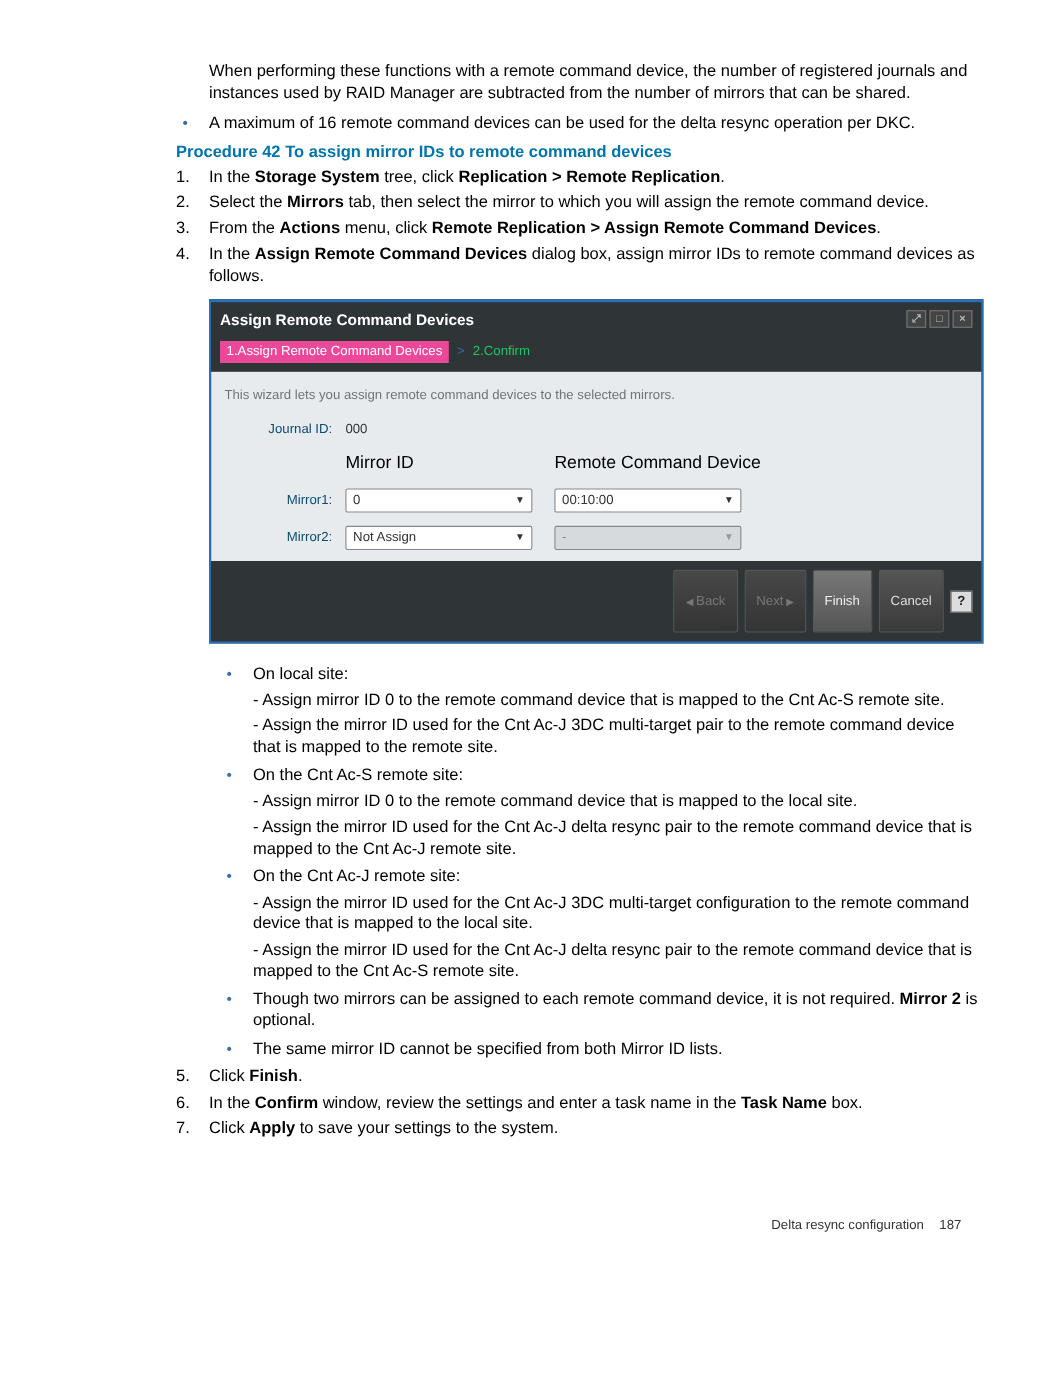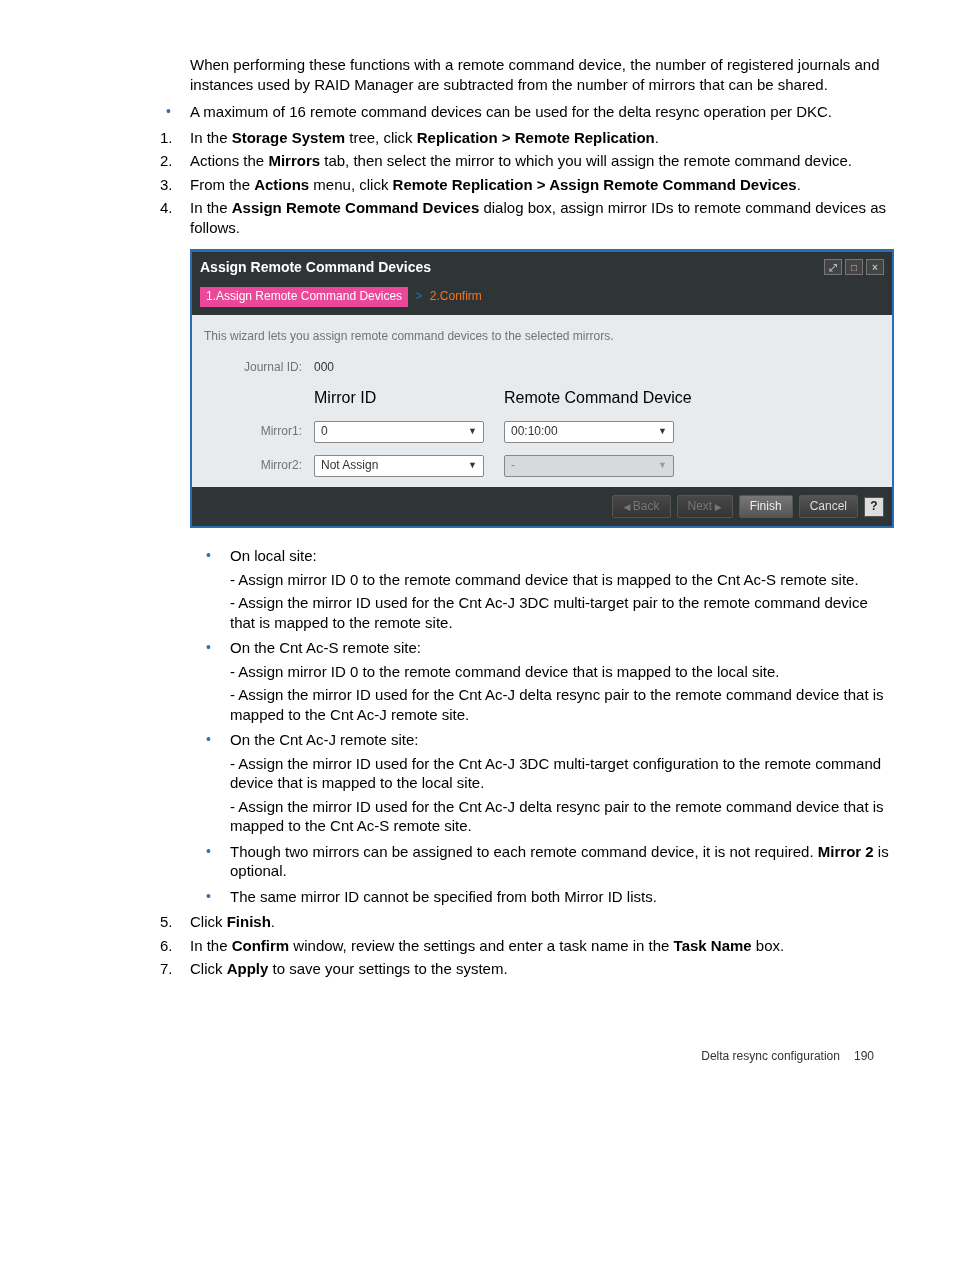--- a/index.html
+++ b/index.html
@@ -124,46 +124,46 @@
   .crumb {
     background: #2f3437;
     padding: 5px 8px 8px 8px;
     font-size: 12px;
   }
   .crumb-active {
     background: #ec4899; color: #fff; padding: 2px 6px;
     display: inline-block;
   }
   .crumb-sep { color: #2a6fb5; padding: 0 4px; }
-  .crumb-rest { color: #f97316; }
+  .crumb-rest { color: #22c55e; }
   .dlg-body {
     background: #e7ebee;
     color: #333;
     padding: 14px 12px 10px 12px;
   }
   .dlg-txt { margin-bottom: 16px; font-size: 12px; color: #737373; }
   .dlg-grid { display: grid; grid-template-columns: 110px 190px 190px; column-gap: 0; row-gap: 12px; align-items: center; font-size: 12px; }
-  .dlg-label { text-align: right; padding-right: 12px; color: #737373; }
+  .dlg-label { text-align: right; padding-right: 12px; color: #0c4a6e; }
   .dlg-hdr { color: #000000; font-size: 16px; }
   .dropdown {
     display: flex; align-items: center; justify-content: space-between;
     background: #fff; border: 1px solid #888; border-radius: 2px;
     height: 22px; padding: 0 6px; width: 170px; box-sizing: border-box;
     font-size: 12px; margin-right: 8px;
   }
   .dropdown.disabled { background: #d6dadd; color: #888; }
   .dd-arrow { font-size: 9px; color: #333; }
   .dlg-footer {
     background: #2f3437;
     padding: 8px;
     display: flex; justify-content: flex-end; align-items: center; gap: 6px;
   }
   .btn {
     border: 1px solid #555; border-radius: 2px;
-    padding: 3px 10px; font-size: 12px; color: #ddd;
+    padding: 20px 10px; font-size: 12px; color: #ddd;
     background: linear-gradient(#555,#3a3a3a);
     cursor: pointer;
   }
   .btn.disabled { color: #777; background: linear-gradient(#484848,#343434); cursor: default; }
   .btn.light { background: linear-gradient(#777,#555); color:#eee; }
   .tri-l::before { content: "◀ "; font-size: 9px; }
   .tri-r::after { content: " ▶"; font-size: 9px; }
   .help-btn {
     width: 18px; height: 18px; border: 1px solid #555; background:#ddd; color:#222;
     display:flex; align-items:center; justify-content:center; font-weight:bold; font-size:12px;
@@ -179,27 +179,28 @@
 <body>
 
 <div class="page">
   <div class="content">
     <p class="para">When performing these functions with a remote command device, the number of registered journals and instances used by RAID Manager are subtracted from the number of mirrors that can be shared.</p>
 
     <ul class="bullet" style="margin-left:-30px;">
       <li>A maximum of 16 remote command devices can be used for the delta resync operation per DKC.</li>
     </ul>
 
+    <div class="procedure-title">Procedure 42 To assign mirror IDs to remote command devices</div>
 
     <ol class="steps" style="margin-left:-30px;">
       <li>
         <span>In the </span><span class="b">Storage System</span><span> tree, click </span><span class="b">Replication &gt; Remote Replication</span><span>.</span>
       </li>
       <li>
-        <span>Actions the </span><span class="b">Mirrors</span><span> tab, then select the mirror to which you will assign the remote command device.</span>
+        <span>Select the </span><span class="b">Mirrors</span><span> tab, then select the mirror to which you will assign the remote command device.</span>
       </li>
       <li>
         <span>From the </span><span class="b">Actions</span><span> menu, click </span><span class="b">Remote Replication &gt; Assign Remote Command Devices</span><span>.</span>
       </li>
       <li>
         <span>In the </span><span class="b">Assign Remote Command Devices</span><span> dialog box, assign mirror IDs to remote command devices as follows.</span>
 
         
         <div class="dialog-wrap">
           <div class="dialog">
@@ -301,15 +302,15 @@
         <span>In the </span><span class="b">Confirm</span><span> window, review the settings and enter a task name in the </span><span class="b">Task Name</span><span> box.</span>
       </li>
       <li>
         <span>Click </span><span class="b">Apply</span><span> to save your settings to the system.</span>
       </li>
     </ol>
   </div>
 
   <div class="footer">
     <span>Delta resync configuration</span>
-    <span>190</span>
+    <span>187</span>
   </div>
 </div>
 
 </body></html>

